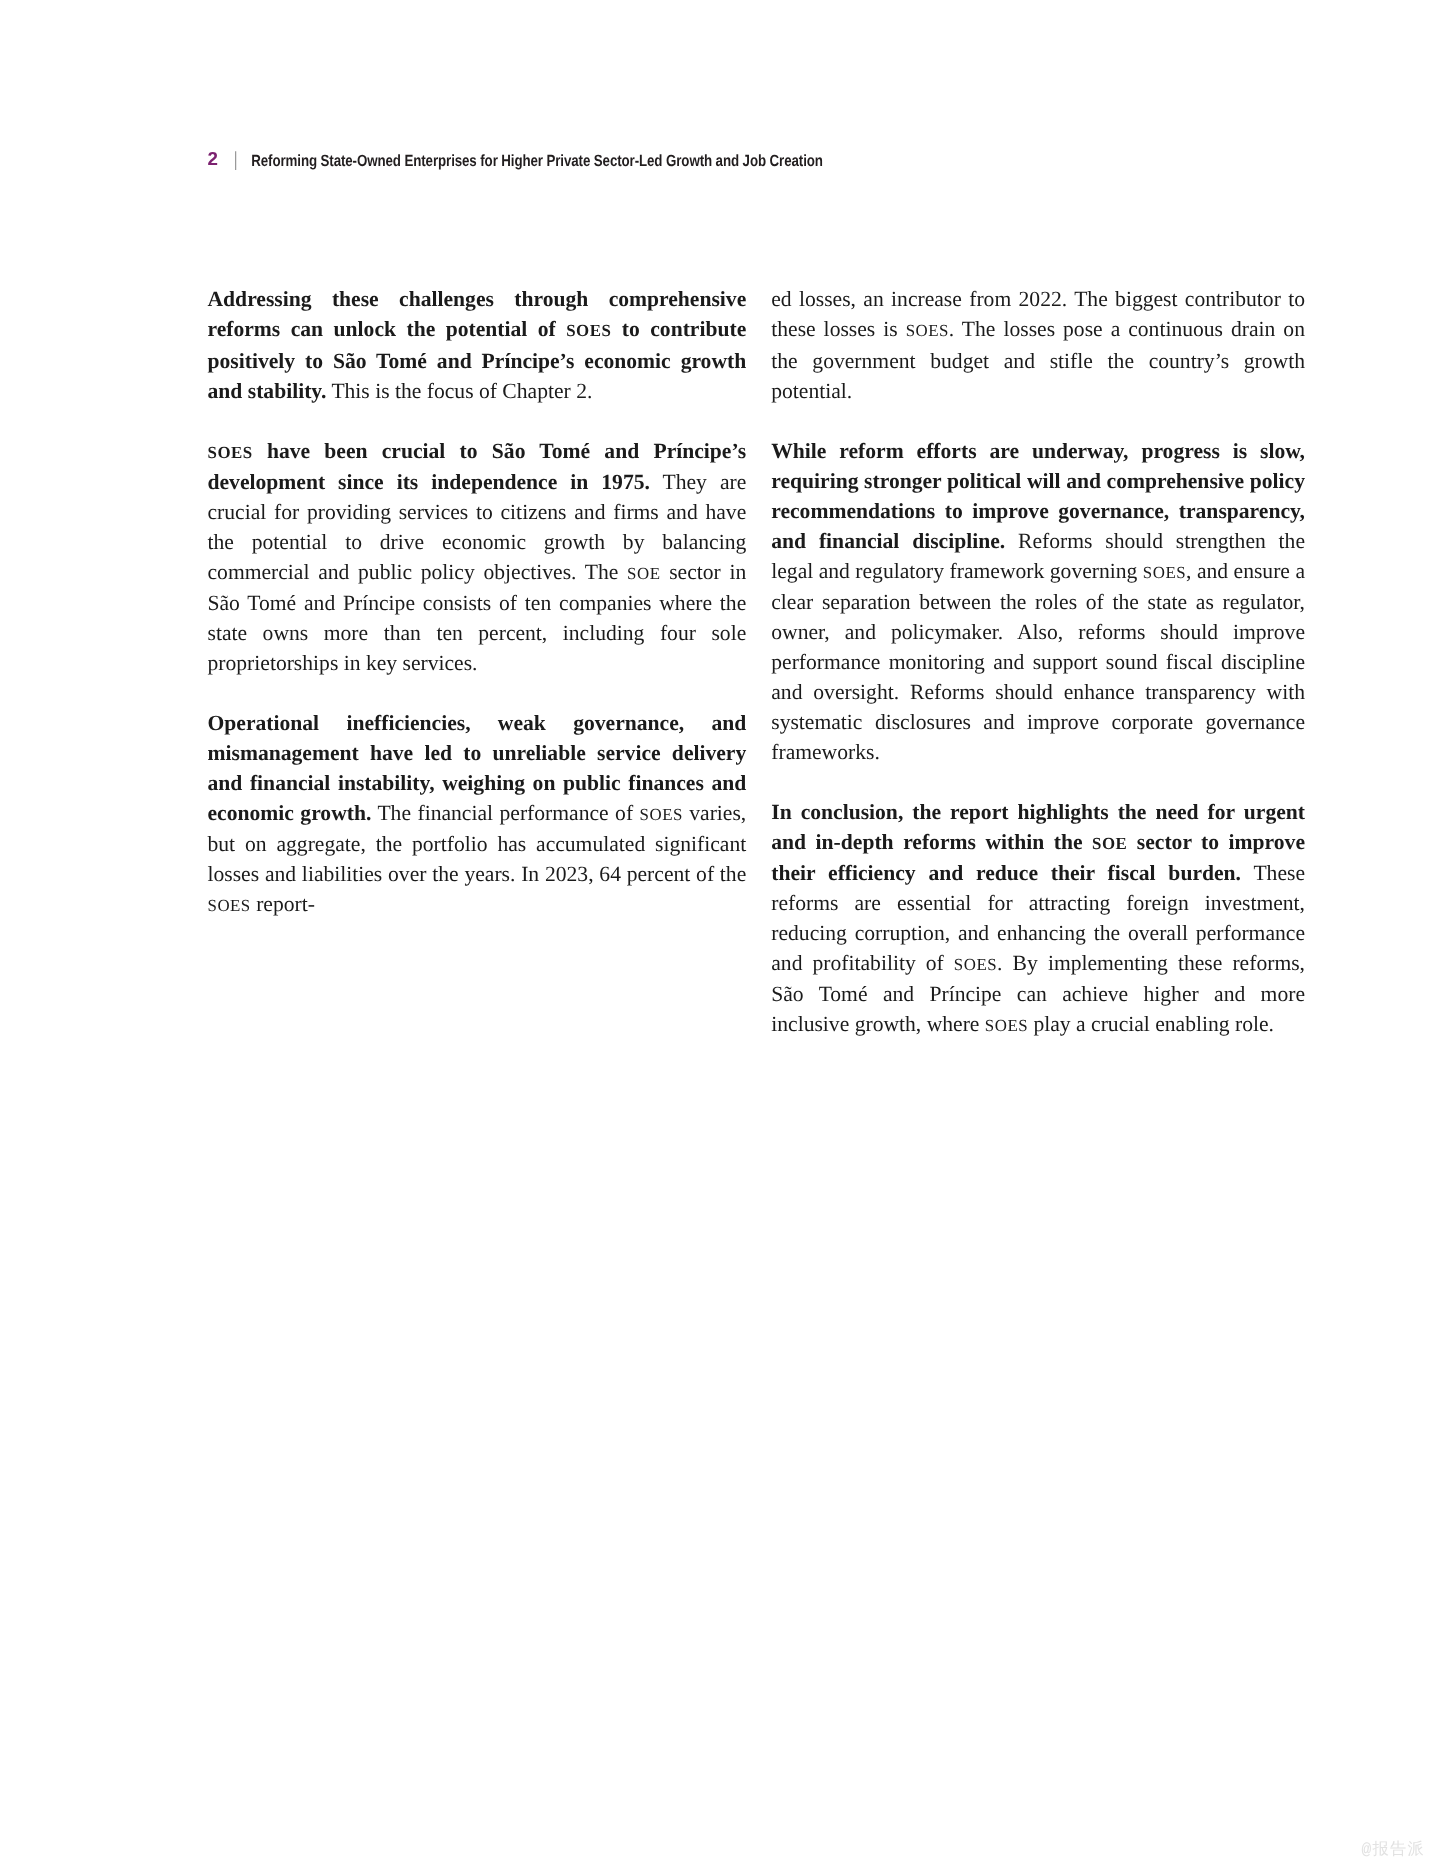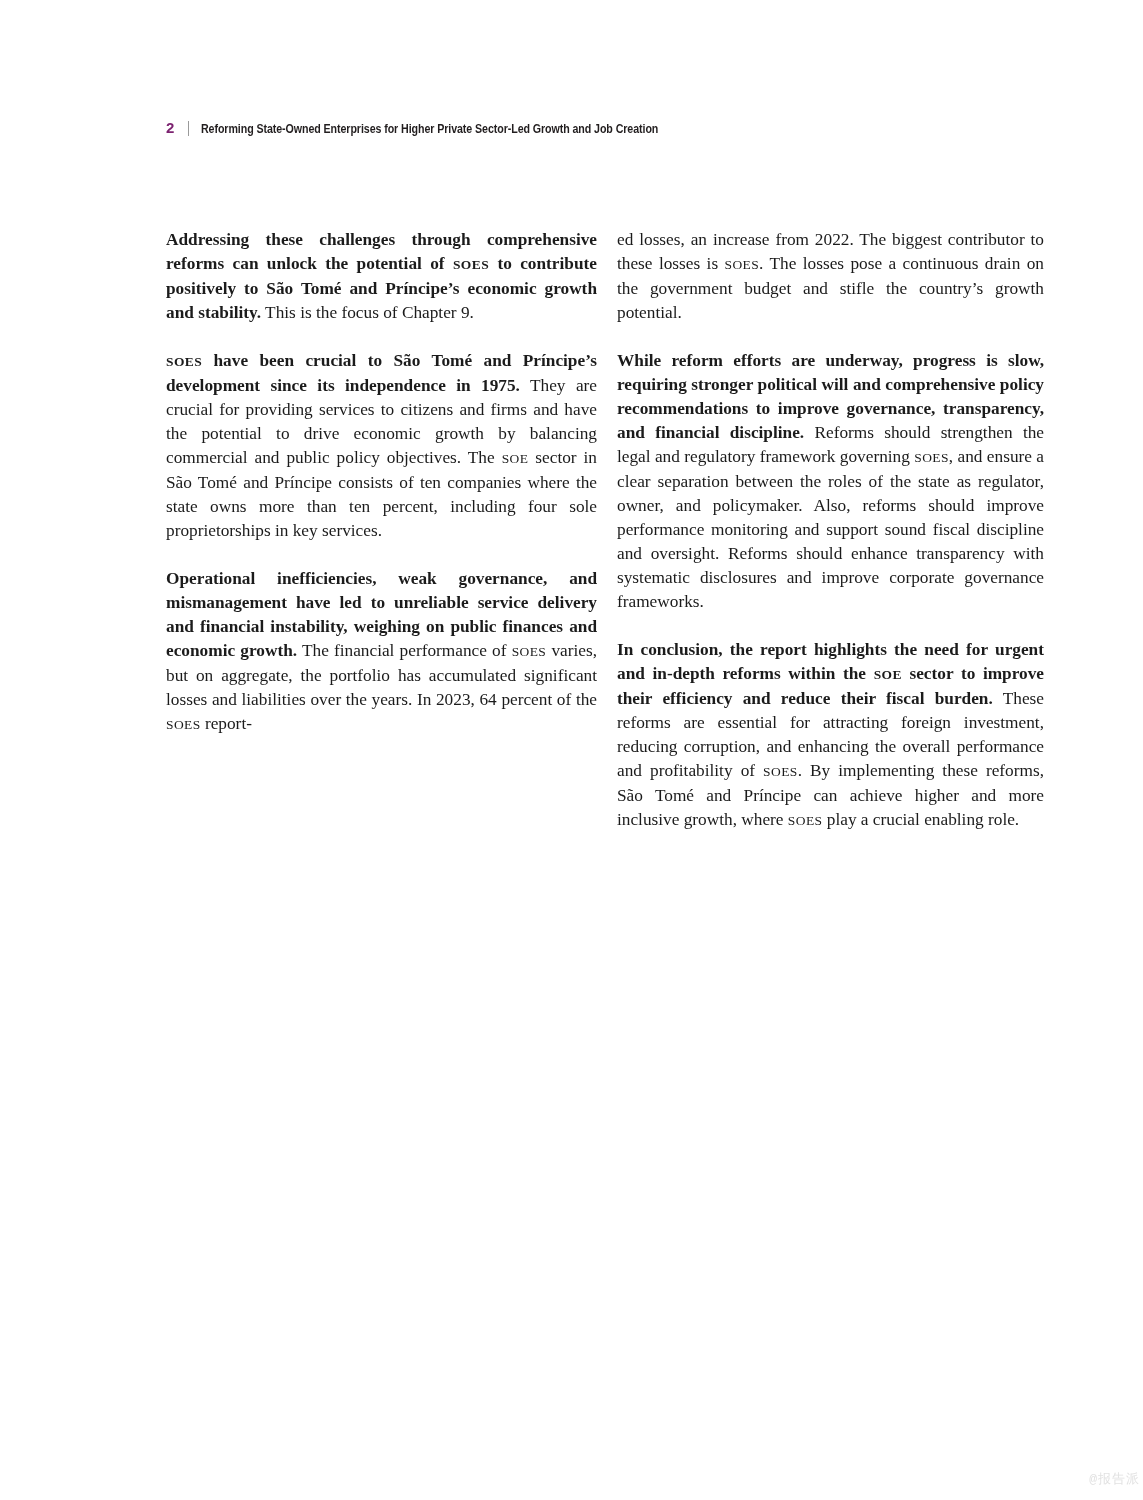--- a/index.html
+++ b/index.html
@@ -113,21 +113,21 @@
   <header class="page-header">
     <span class="page-number">2</span>
     <span class="header-sep"></span>
     <span class="running-title">Reforming State-Owned Enterprises for Higher Private Sector-Led Growth and Job Creation</span>
   </header>
 
   <div class="columns">
 
     <div class="col-left">
 
-      <p class="para rich"><b>Addressing these challenges through comprehensive reforms can unlock the potential of <span class="sc">SOES</span> to contribute positively to São Tomé and Príncipe’s economic growth and stability.</b><span> This is the focus of Chapter 9.</span></p>
+      <p class="para rich"><b>Addressing these challenges through comprehensive reforms can unlock the potential of <span class="sc">SOES</span> to contribute positively to São Tomé and Príncipe’s economic growth and stability.</b><span> This is the focus of Chapter 2.</span></p>
 
 
       <p class="para rich"><b><span class="sc">SOES</span> have been crucial to São Tomé and Príncipe’s development since its independence in 1975.</b><span> They are crucial for providing services to citizens and firms and have the potential to drive economic growth by balancing commercial and public policy objectives. The <span class="sc">SOE</span> sector in São Tomé and Príncipe consists of ten companies where the state owns more than ten percent, including four sole proprietorships in key services.</span></p>
 
       <p class="para rich"><b>Operational inefficiencies, weak governance, and mismanagement have led to unreliable service delivery and financial instability, weighing on public finances and economic growth.</b><span> The financial performance of <span class="sc">SOES</span> varies, but on aggregate, the portfolio has accumulated significant losses and liabilities over the years. In 2023, 64 percent of the <span class="sc">SOES</span> report-</span></p>
 
     </div>
 
     <div class="col-right">
 

